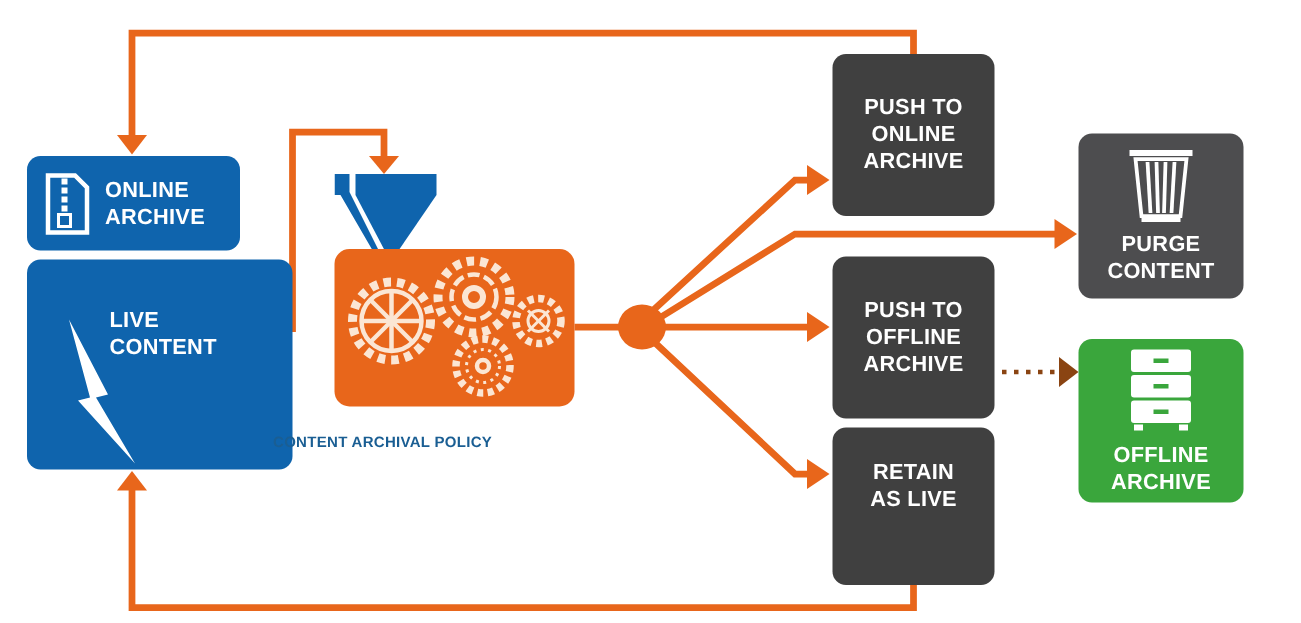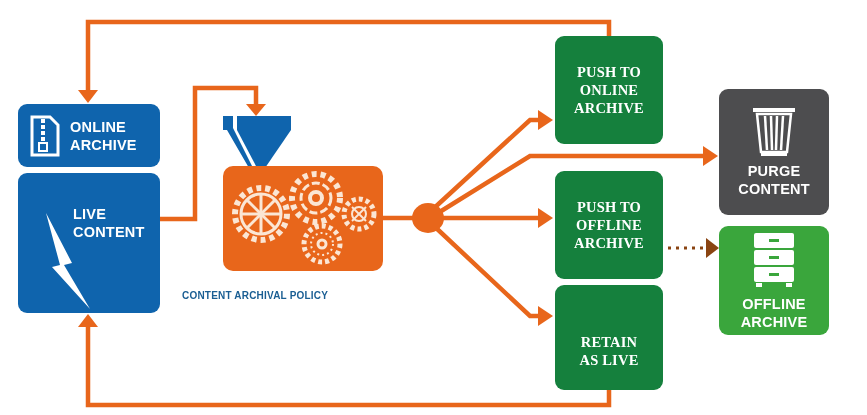--- a/index.html
+++ b/index.html
@@ -1,21 +1,21 @@
 <!DOCTYPE html>
 <html><head>
 <meta charset="utf-8">
 <style>
   html,body{margin:0;padding:0;background:#fff;}
   body{width:867px;height:415px;position:relative;overflow:hidden;font-family:"Liberation Sans",sans-serif;}
   svg#canvas{position:absolute;left:0;top:0;}
   .box{position:absolute;border-radius:9px;color:#fff;font-weight:bold;display:flex;align-items:center;justify-content:center;text-align:center;}
   .lbl{font-size:14.5px;line-height:18px;white-space:pre-line;letter-spacing:0.2px;}
   .blue{background:#0f64ad;}
-  .brown{background:#15803d;font-family:Liberation Serif, serif;}
+  .brown{background:#404040;}
   .gray{background:#4d4d4f;}
   .green{background:#3aa63c;}
   .orange{background:#e8661b;}
   #policy-caption{position:absolute;left:182px;top:290px;color:#1a5e93;font-weight:bold;font-size:10px;letter-spacing:0.2px;}
 </style>
 </head>
 <body>
 
 <svg id="canvas" width="867" height="415" viewBox="0 0 867 415">
   <defs>
@@ -57,21 +57,21 @@
     <rect x="11" y="4" width="4" height="4" fill="#fff"></rect>
     <rect x="11" y="10" width="4" height="4" fill="#fff"></rect>
     <rect x="11" y="16" width="4" height="4" fill="#fff"></rect>
     <rect x="11" y="22" width="4" height="4" fill="#fff"></rect>
     <rect x="9" y="28" width="8" height="8" fill="none" stroke="#fff" stroke-width="2"></rect>
   </svg>
   <span class="lbl" style="text-align:left;">ONLINE
 ARCHIVE</span>
 </div>
 
-<div class="box blue" style="left:18px;top:173px;width:142px;height:140px;align-items:flex-start;">
+<div class="box blue" style="left:18px;top:173px;width:142px;height:140px;align-items:flex-start;padding-left:35px;">
   <svg width="60" height="100" viewBox="0 0 60 100" style="position:absolute;left:14px;top:38px;">
     <path d="M14,2 L40,52 L32,54 L58,98 L20,56 L28,54 Z" fill="#fff"></path>
   </svg>
   <span class="lbl" style="position:absolute;left:55px;top:32px;text-align:left;">LIVE
 CONTENT</span>
 </div>
 
 <svg width="70" height="52" viewBox="0 0 70 52" style="position:absolute;left:223px;top:116px;">
   <path d="M0,0 H10 V12 L30,52 H26 L4,14 H0 Z" fill="#0f64ad"></path>
   <path d="M14,0 H68 V14 L42,52 H34 L14,14 Z" fill="#0f64ad"></path>
@@ -111,25 +111,25 @@
   <span class="lbl">PUSH TO
 ONLINE
 ARCHIVE</span>
 </div>
 <div class="box brown" style="left:555px;top:171px;width:108px;height:108px;">
   <span class="lbl">PUSH TO
 OFFLINE
 ARCHIVE</span>
 </div>
 <div class="box brown" style="left:555px;top:285px;width:108px;height:105px;align-items:flex-start;">
-  <span class="lbl" style="margin-top:48px;">RETAIN
+  <span class="lbl" style="margin-top:21px;">RETAIN
 AS LIVE</span>
 </div>
 
-<div class="box gray" style="left:719px;top:89px;width:110px;height:126px;flex-direction:column;">
+<div class="box gray" style="left:719px;top:89px;width:110px;height:110px;flex-direction:column;">
   <svg width="50" height="52" viewBox="0 0 50 52">
     <rect x="4" y="2" width="42" height="4" fill="#fff"></rect>
     <path d="M8,8 H42 L38,46 H12 Z" fill="none" stroke="#fff" stroke-width="2.5"></path>
     <g stroke="#fff" stroke-width="2.5">
       <line x1="16" y1="10" x2="18" y2="44"></line>
       <line x1="22" y1="10" x2="23" y2="44"></line>
       <line x1="28" y1="10" x2="27" y2="44"></line>
       <line x1="34" y1="10" x2="32" y2="44"></line>
     </g>
     <rect x="12" y="47" width="26" height="3" fill="#fff"></rect>

